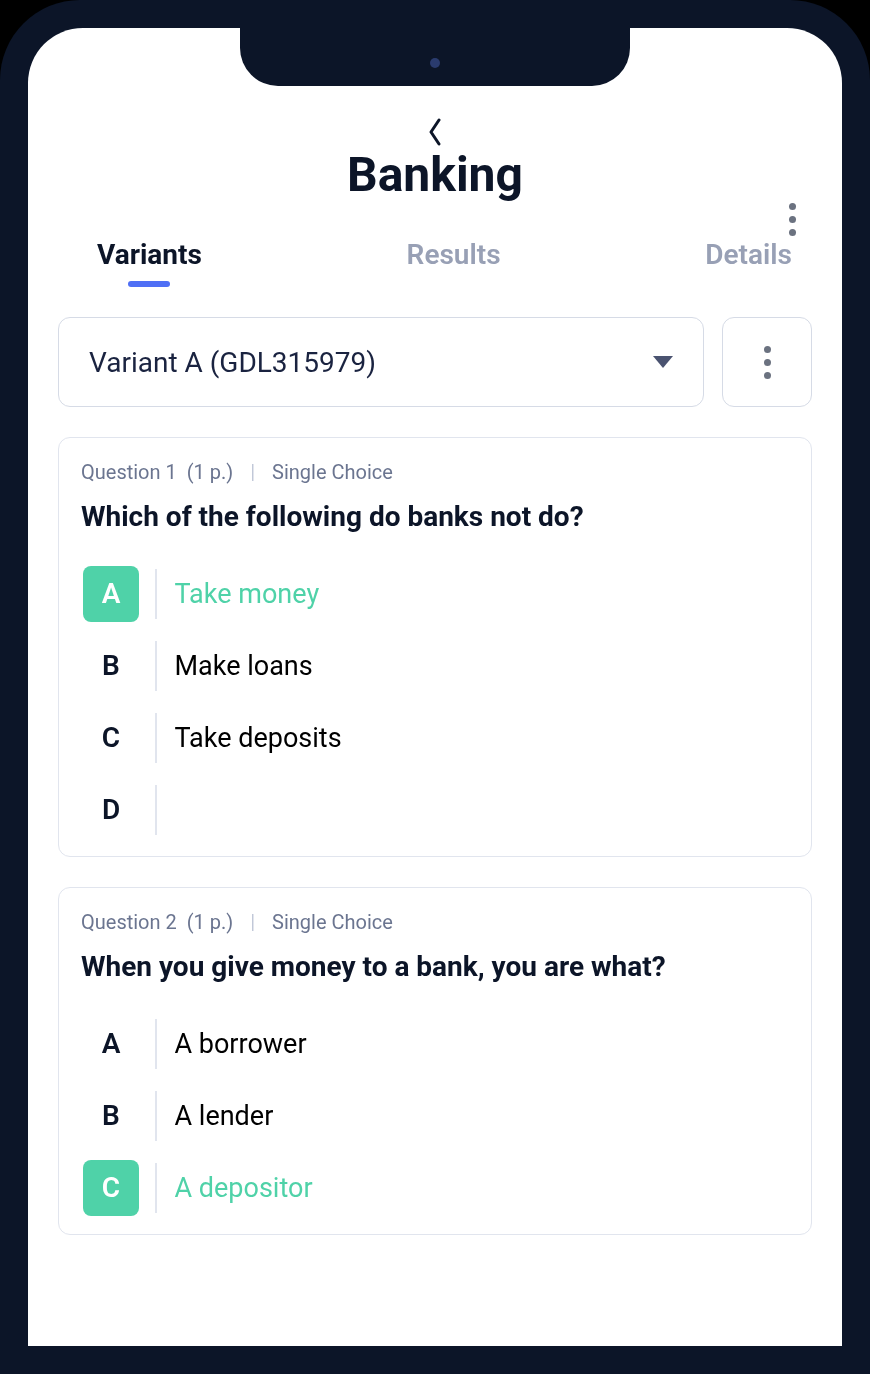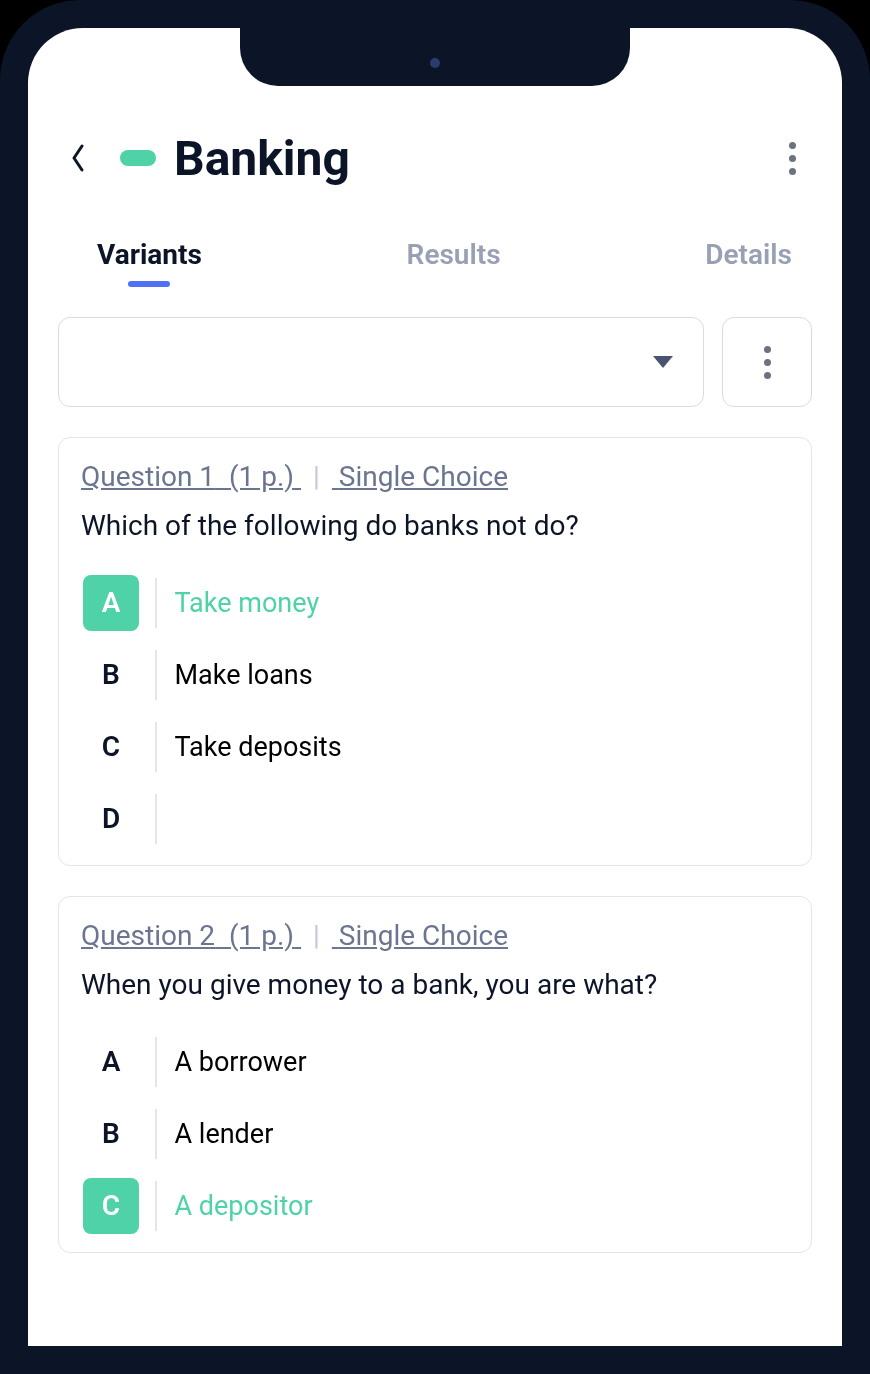--- a/index.html
+++ b/index.html
@@ -53,20 +53,21 @@
     }
     .content {
       padding-top: 90px;
       height: 100%;
     }
     .header {
       display: flex;
       align-items: center;
       padding: 0 30px;
       height: 80px;
+      flex-direction: column;
     }
     .back-btn {
       width: 40px;
       height: 40px;
       display: flex;
       align-items: center;
       justify-content: center;
       cursor: pointer;
     }
     .back-btn svg { width: 16px; height: 28px; }
@@ -168,29 +169,28 @@
       background: #fff;
     }
     .question-card {
       margin: 30px 30px 0 30px;
       border: 1.5px solid #e1e5ee;
       border-radius: 12px;
       padding: 22px 22px 10px 22px;
       background: #fff;
     }
     .q-meta {
-      font-size: 28px;
+      font-size: 20px;
       color: #6b7590;
       margin-bottom: 14px;
-      text-decoration: underline;
     }
     .q-meta .sep { margin: 0 12px; color: #c1c8d8; }
     .q-text {
       font-size: 28px;
-      font-weight: 400;
+      font-weight: 700;
       color: #0c1528;
       margin-bottom: 22px;
       line-height: 1.35;
     }
     .option {
       display: flex;
       align-items: center;
       min-height: 72px;
     }
     .opt-letter-wrap {
@@ -254,20 +254,21 @@
       </div>
 
       <div class="tabs">
         <div class="tab active">Variants</div>
         <div class="tab">Results</div>
         <div class="tab">Details</div>
       </div>
 
       <div class="variant-row">
         <div class="variant-select">
+          <span class="variant-select-label">Variant A (GDL315979)</span>
           <span class="caret-down"></span>
         </div>
         <div class="variant-more">
           <div class="dots-vertical">
             <span></span>
               <span></span>
               <span></span>
           </div>
         </div>
       </div>

